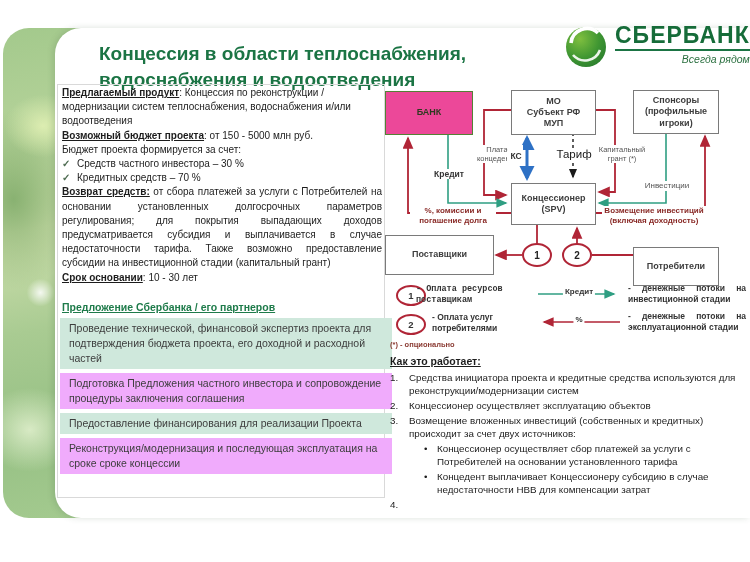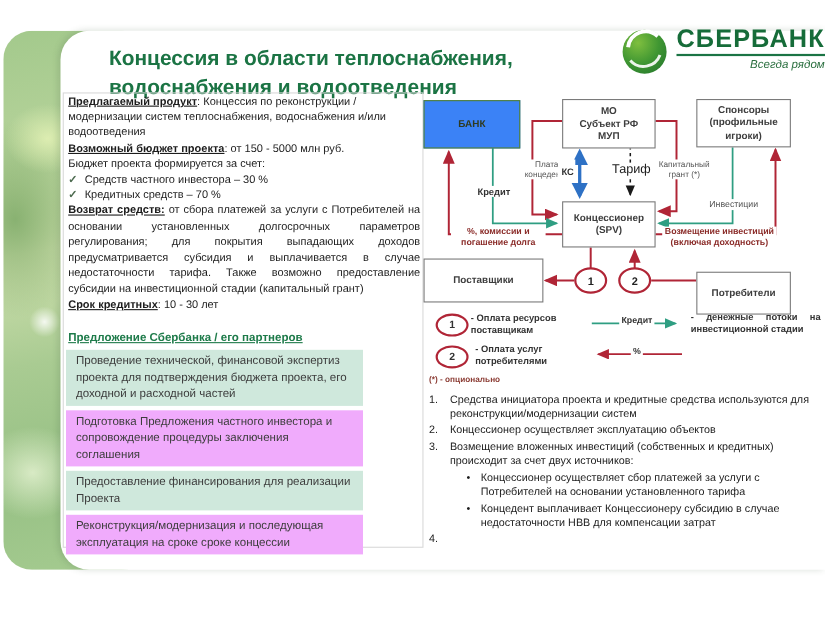--- a/index.html
+++ b/index.html
@@ -37,32 +37,32 @@
               border:1px solid #d9d9d9;}
   .block1{position:absolute;left:62px;top:86px;width:320px;font-size:10px;line-height:14.2px;color:#1c1c1c;}
   .block1 p{margin:0;}
   .lead{font-weight:bold;text-decoration:underline;}
   .just{text-align:justify;}
   .check{display:flex;}
   .tick{width:15px;flex:none;color:#4d6b50;font-weight:bold;}
 
   .offer-header{position:absolute;left:62px;top:301px;width:320px;
                 font-size:10.5px;font-weight:bold;text-decoration:underline;color:#1e7b4a;}
-  .offer-list{position:absolute;left:60px;top:318px;width:270px;display:flex;flex-direction:column;gap:4px;}
+  .offer-list{position:absolute;left:60px;top:318px;width:332px;display:flex;flex-direction:column;gap:4px;}
   .offer-item{padding:3px 9px;font-size:10.5px;line-height:15px;color:#3d3d3d;}
   .offer-item.dark{background:#cfe8dc;}
   .offer-item.light{background:#f0abfc;}
 
   
   .diagram{position:absolute;left:383px;top:85px;width:367px;height:198px;}
   .diagram svg.arrows{position:absolute;left:0;top:0;z-index:1;}
   .dbox{position:absolute;z-index:3;border:1.2px solid #7a7a7a;background:#fff;
         display:flex;align-items:center;justify-content:center;text-align:center;
         font-size:9px;font-weight:bold;color:#3d3d3d;line-height:1.25;white-space:pre-line;}
-  .dbox.bank{background:#3b82f6;border-color:#538135;color:#2f3a20;}
+  .dbox.bank{background:#ec4899;border-color:#538135;color:#2f3a20;}
   .dlabel{position:absolute;z-index:2;font-size:7.5px;line-height:1.2;color:#555;
           text-align:center;white-space:pre-line;background:#fff;padding:0 1px;}
   .dlabel.bold{font-weight:bold;color:#333;font-size:8.5px;}
   .dlabel.big{font-size:11.5px;color:#1a1a1a;}
   .dlabel.red{font-weight:bold;color:#8a2b28;font-size:8px;}
 
   
   .legend{position:absolute;left:388px;top:283px;width:362px;height:56px;font-size:8.5px;font-weight:bold;color:#333;}
   .lnum{position:absolute;width:26px;height:17px;border:2px solid #b02536;border-radius:50%;
         display:flex;align-items:center;justify-content:center;font-size:9.5px;background:#fff;}
@@ -119,21 +119,21 @@
     <p>Бюджет проекта формируется за счет:</p>
     <p class="check">
         <span class="tick">✓</span>
         <span>Средств частного инвестора – 30 %</span>
       </p>
     <p class="check">
         <span class="tick">✓</span>
         <span>Кредитных средств – 70 %</span>
       </p>
     <p class="just"><span class="lead">Возврат средств:</span><span> от сбора платежей за услуги с Потребителей на основании установленных долгосрочных параметров регулирования; для покрытия выпадающих доходов предусматривается субсидия и выплачивается в случае недостаточности тарифа. Также возможно предоставление субсидии на инвестиционной стадии (капитальный грант)</span></p>
-    <p><span class="lead">Срок кредитных</span><span>: 10 - 30 лет</span></p>
+    <p><span class="lead">Срок основании</span><span>: 10 - 30 лет</span></p>
   </div>
 
   <div class="offer-header">Предложение Сбербанка / его партнеров</div>
   <div class="offer-list">
     <div class="offer-item dark">Проведение технической, финансовой экспертиз проекта для подтверждения бюджета проекта, его доходной и расходной частей</div>
     <div class="offer-item light">Подготовка Предложения частного инвестора и сопровождение процедуры заключения соглашения</div>
     <div class="offer-item dark">Предоставление финансирования для реализации Проекта</div>
     <div class="offer-item light">Реконструкция/модернизация и последующая эксплуатация на сроке сроке концессии</div>
   </div>
 
@@ -197,21 +197,21 @@
     <div class="dlabel bold" style="left:46px;top:84px;width:38px;">Кредит</div>
     <div class="dlabel" style="left:255px;top:96px;width:56px;font-size:8px;">Инвестиции</div>
     <div class="dlabel red" style="left:27px;top:121px;width:84px;">%, комиссии и
 погашение долга</div>
     <div class="dlabel red" style="left:219px;top:121px;width:102px;">Возмещение инвестиций
 (включая доходность)</div>
   </div>
 
   <div class="legend">
     <div class="lnum" style="left:8px;top:2px;">1</div>
-    <div class="ltxt" style="left:40px;top:1px;width:100px;">- Оплата ресурсов
+    <div class="ltxt" style="left:28px;top:1px;width:100px;font-family:Liberation Mono, monospace;">- Оплата ресурсов
 поставщикам</div>
     <div class="larrow" style="left:148px;top:4px;">
       <svg width="86" height="14">
           <defs>
             <marker id="lt" markerWidth="8" markerHeight="8" refX="6" refY="3" orient="auto">
               <path d="M0,0 L7,3 L0,6 Z" fill="#2f9e82"></path>
             </marker>
           </defs>
         <line x1="2" y1="7" x2="78" y2="7" stroke="#2f9e82" stroke-width="1.6" marker-end="url(#lt)"></line>
         </svg>
@@ -226,25 +226,27 @@
       <svg width="86" height="14">
           <defs>
             <marker id="lr" markerWidth="8" markerHeight="8" refX="6" refY="3" orient="auto">
               <path d="M0,0 L7,3 L0,6 Z" fill="#b02536"></path>
             </marker>
           </defs>
         <line x1="84" y1="7" x2="8" y2="7" stroke="#b02536" stroke-width="1.6" marker-end="url(#lr)"></line>
         </svg>
       <span class="lab">%</span>
     </div>
+    <div class="lrtxt" style="left:240px;top:28px;">- денежные потоки на эксплуатационной стадии</div>
   </div>
 
   <div class="optnote">(*) - опционально</div>
 
   <div class="how">
+    <div class="how-header">Как это работает:</div>
     <div class="how-row">
         <span class="hm">1.</span>
         <span class="ht">Средства инициатора проекта и кредитные средства используются для реконструкции/модернизации систем</span>
       </div>
     <div class="how-row">
         <span class="hm">2.</span>
         <span class="ht">Концессионер осуществляет эксплуатацию объектов</span>
       </div>
     <div class="how-row">
         <span class="hm">3.</span>

